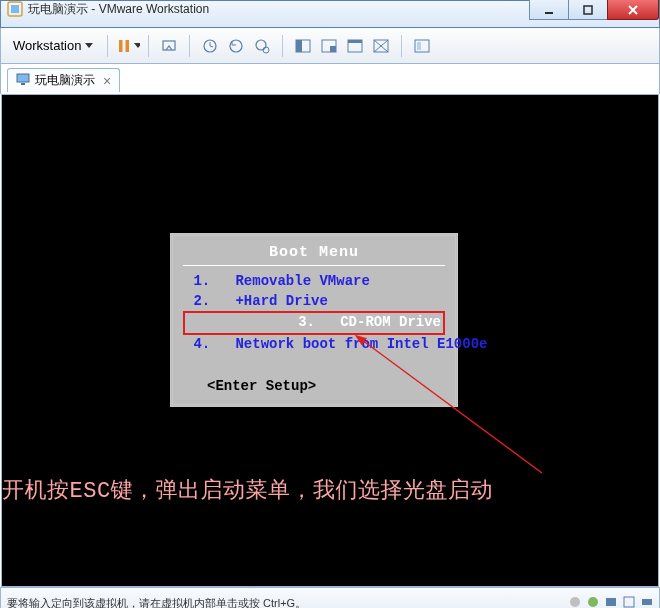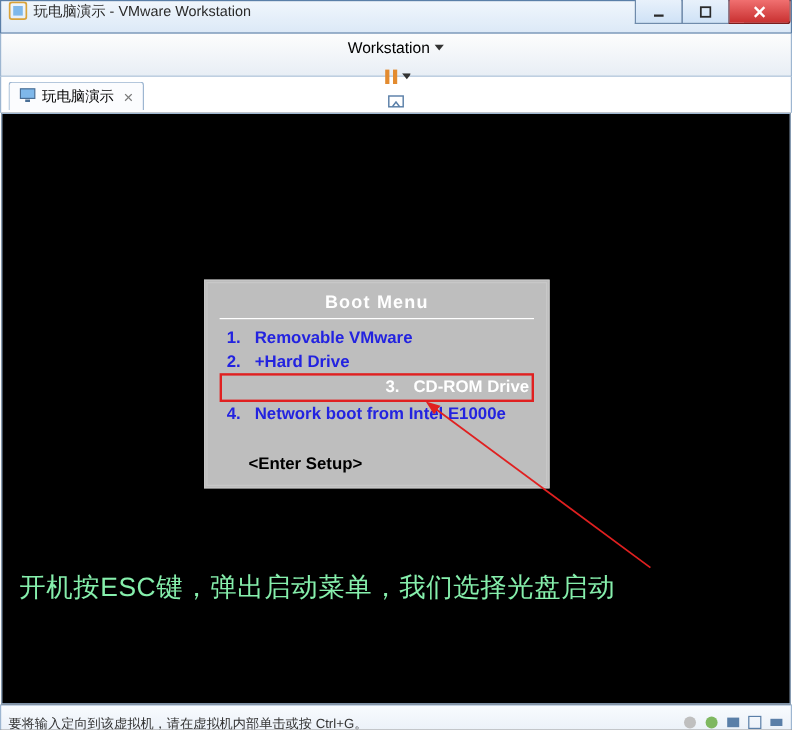--- a/index.html
+++ b/index.html
@@ -39,21 +39,20 @@
   .winbtn.close { background: linear-gradient(#f07070,#c83030); width:52px; border-bottom-right-radius:3px; border-color:#7a1d1d; }
   .winbtn svg { display:block; }
   
   .menubar {
     height:36px;
     background: linear-gradient(#fdfdfd,#e8eef5);
     border:1px solid #9db6d1; border-top:none;
     display:flex; align-items:center;
     padding:0 6px;
     gap:2px;
-    flex-direction:column;
   }
   .ws-drop {
     display:flex; align-items:center;
     padding:4px 6px;
     border-radius:3px;
     cursor:pointer;
   }
   .ws-drop span { margin-right:4px; font-size:13px; }
   .tb-sep {
     width:1px; height:22px;
@@ -100,21 +99,21 @@
     background:#000;
     height:493px;
     width:658px;
     margin-left:1px;
   }
   
   .bios {
     position:absolute;
     left:168px; top:138px;
     width:288px;
-    font-family: Liberation Sans, sans-serif;
+    font-family: Liberation Mono, monospace;
     font-weight:bold;
   }
   .bios-outer {
     border:3px double #c8c8c8;
     background:#bebebe;
     padding:6px 10px 10px;
   }
   .bios-title {
     text-align:center;
     color:#fff;
@@ -140,24 +139,24 @@
   }
   .bios-setup {
     color:#000000;
     font-size:14px;
     margin-top:24px;
     padding-left:24px;
   }
   
   .annotation-text {
     position:absolute;
-    left:14px; top:380px;
-    color:#86efac;
+    left:0; top:380px;
+    color:#fca5a5;
     font-size:22px;
-    font-family: Liberation Sans, sans-serif;
+    font-family: Liberation Mono, monospace;
     letter-spacing:0.5px;
     white-space:nowrap;
   }
   .arrow-svg { position:absolute; left:0; top:0; pointer-events:none; }
   
   .statusbar {
     height:32px;
     border:1px solid #9db6d1; border-top:1px solid #9db6d1;
     background:linear-gradient(#f8fbfe,#e6edf6);
     display:flex; align-items:center;

